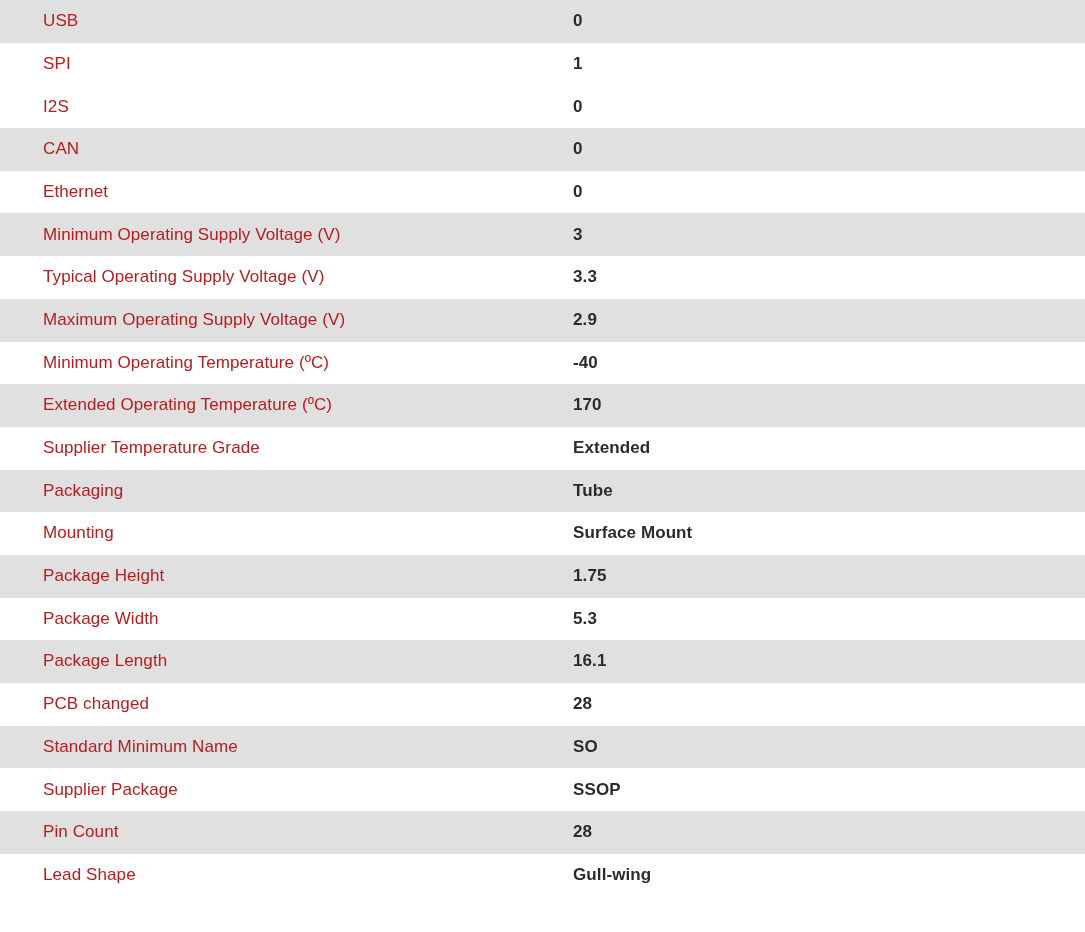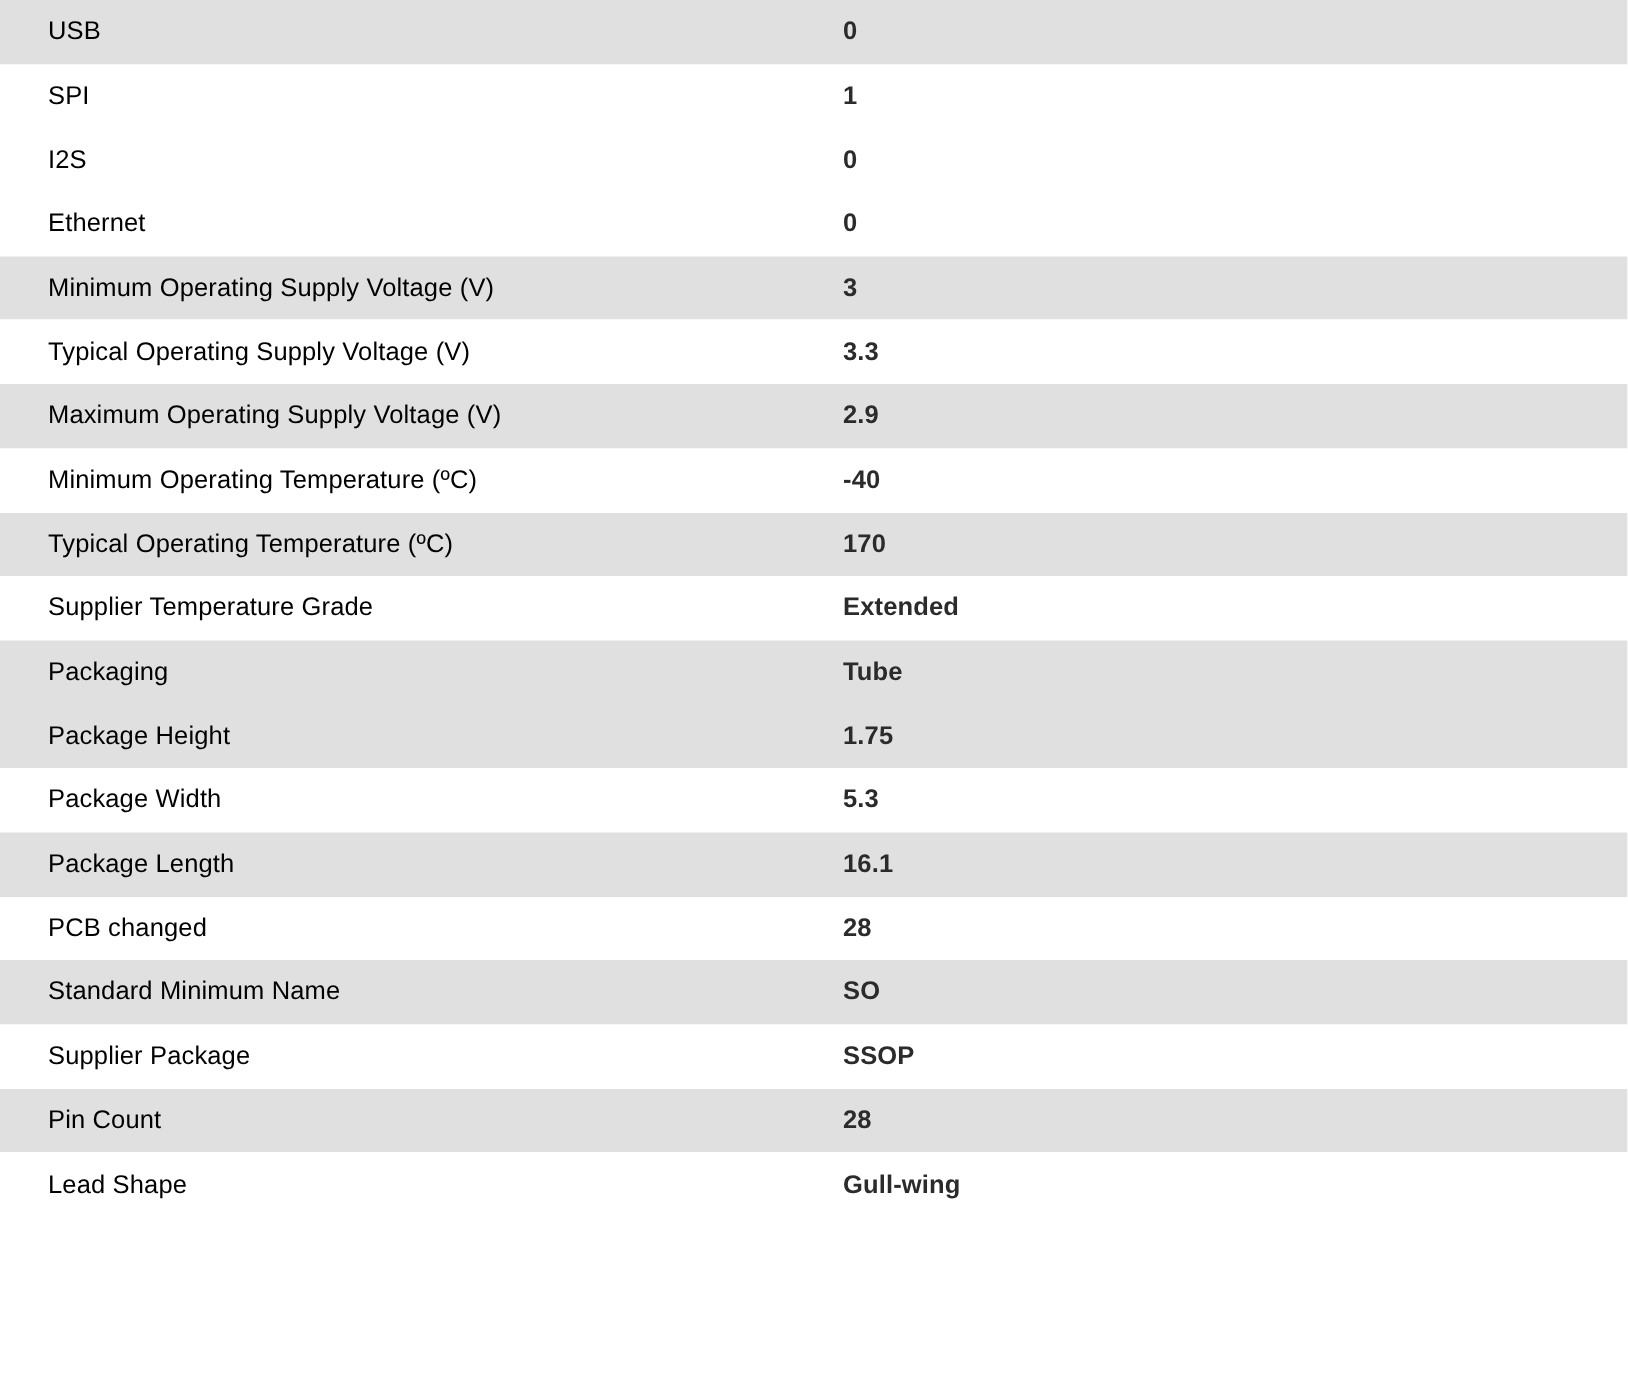--- a/index.html
+++ b/index.html
@@ -29,24 +29,24 @@
     background: #ffffff;
     border-radius: 13px;
   }
   .spec-table td {
     padding: 0;
     vertical-align: middle;
     line-height: 1.2;
   }
   td.label {
     width: 530px;
-    padding-left: 32px;
+    padding-left: 43px;
     font-size: 17px;
     font-weight: 400;
-    color: #000000;
+    color: #b91c1c;
     letter-spacing: 0.1px;
   }
   td.value {
     padding-left: 0;
     font-size: 17px;
     font-weight: 700;
     color: #2b2b2b;
     letter-spacing: 0.1px;
   }
 </style>
@@ -60,20 +60,24 @@
         <td class="value">0</td>
       </tr>
       <tr class="plain">
         <td class="label">SPI</td>
         <td class="value">1</td>
       </tr>
       <tr class="plain">
         <td class="label">I2S</td>
         <td class="value">0</td>
       </tr>
+      <tr class="alt">
+        <td class="label">CAN</td>
+        <td class="value">0</td>
+      </tr>
       <tr class="plain">
         <td class="label">Ethernet</td>
         <td class="value">0</td>
       </tr>
       <tr class="alt">
         <td class="label">Minimum Operating Supply Voltage (V)</td>
         <td class="value">3</td>
       </tr>
       <tr class="plain">
         <td class="label">Typical Operating Supply Voltage (V)</td>
@@ -81,30 +85,34 @@
       </tr>
       <tr class="alt">
         <td class="label">Maximum Operating Supply Voltage (V)</td>
         <td class="value">2.9</td>
       </tr>
       <tr class="plain">
         <td class="label">Minimum Operating Temperature (ºC)</td>
         <td class="value">-40</td>
       </tr>
       <tr class="alt">
-        <td class="label">Typical Operating Temperature (ºC)</td>
+        <td class="label">Extended Operating Temperature (ºC)</td>
         <td class="value">170</td>
       </tr>
       <tr class="plain">
         <td class="label">Supplier Temperature Grade</td>
         <td class="value">Extended</td>
       </tr>
       <tr class="alt">
         <td class="label">Packaging</td>
         <td class="value">Tube</td>
+      </tr>
+      <tr class="plain">
+        <td class="label">Mounting</td>
+        <td class="value">Surface Mount</td>
       </tr>
       <tr class="alt">
         <td class="label">Package Height</td>
         <td class="value">1.75</td>
       </tr>
       <tr class="plain">
         <td class="label">Package Width</td>
         <td class="value">5.3</td>
       </tr>
       <tr class="alt">

